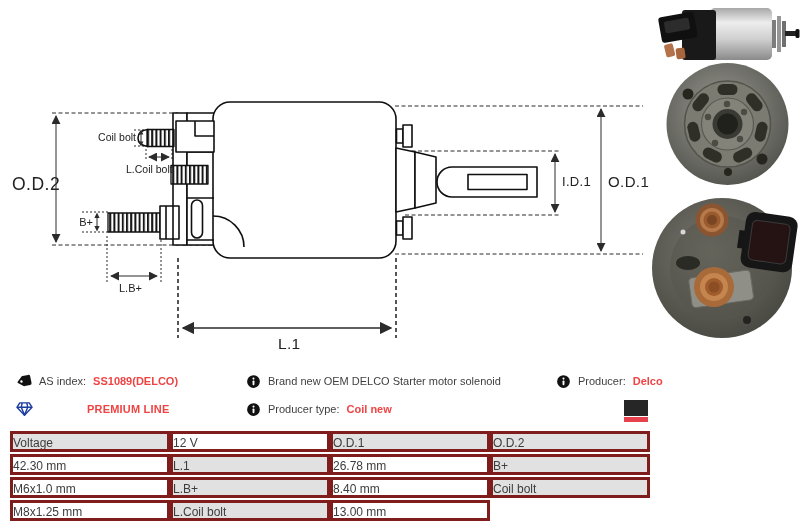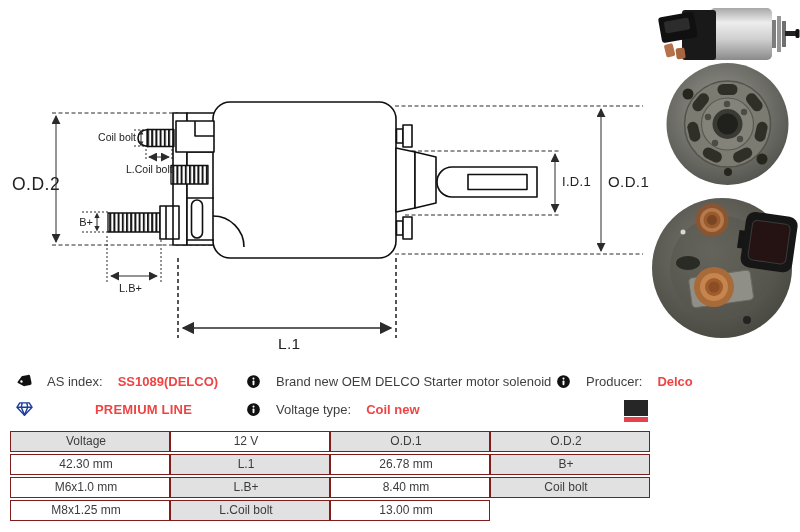--- a/index.html
+++ b/index.html
@@ -5,33 +5,33 @@
   html,body{margin:0;padding:0;background:#fff;}
   .page{position:relative;width:800px;height:532px;background:#fff;overflow:hidden;
         font-family:"Liberation Sans",sans-serif;}
   
   .drawing{position:absolute;left:0;top:0;}
   .drawing text{font-family:"Liberation Sans",sans-serif;fill:#222;}
   
   .photo{position:absolute;}
   
   .irow{position:absolute;width:800px;height:20px;}
-  .icell{position:absolute;display:flex;align-items:center;gap:15px;
-         font-size:13px;color:#3f3f3f;white-space:nowrap;height:18px;}
+  .icell{position:absolute;display:flex;align-items:center;gap:7px;
+         font-size:11px;color:#3f3f3f;white-space:nowrap;height:18px;}
   .icell b{color:#ef4444;font-weight:700;}
   .premium{color:#1d3e9e;font-weight:700;letter-spacing:.2px;margin-left:47px;}
   .ic{flex:0 0 auto;display:block;}
   .brand-logo{position:absolute;width:24px;}
   .logo-black{height:16px;background:#262626;}
   .logo-red{height:5px;background:#e8414e;margin-top:1px;}
   
   .spec-table{position:absolute;left:10px;top:431px;display:grid;
               grid-template-columns:repeat(4,160px);grid-auto-rows:21px;row-gap:2px;
               font-size:12px;color:#3c3c3c;}
-  .tcell{border:1px solid #7f1d1d;box-sizing:border-box;text-align:center;
+  .tcell{border:3px solid #7f1d1d;box-sizing:border-box;text-align:left;
          padding-right:8px;line-height:19px;background:#fff;overflow:hidden;}
   .tcell.label{background:#e1e1e1;}
 </style>
 </head>
 <body>
 
 <div class="page">
 
   <svg class="drawing" width="650" height="365" viewBox="0 0 650 365">
     <defs>
@@ -266,21 +266,21 @@
         <path d="M1 6.2 h16 M6.5 1.5 5.6 6.2 9 14.5 M11.5 1.5 12.4 6.2 9 14.5"></path>
       </svg>
       <b class="premium">PREMIUM LINE</b>
     </div>
     <div class="icell" style="left:246px">
       <svg class="ic" width="15" height="15" viewBox="0 0 16 16">
         <circle cx="8" cy="8" r="6.8" fill="#111"></circle>
         <circle cx="8" cy="4.9" r="1.1" fill="#fff"></circle>
         <rect x="7" y="6.9" width="2" height="5" rx="0.9" fill="#fff"></rect>
       </svg>
-      <span>Voltage type:</span>
+      <span>Producer type:</span>
       <b>Coil new</b>
     </div>
   </div>
   <div class="brand-logo" style="left:624px;top:400px">
     <div class="logo-black"></div>
     <div class="logo-red"></div>
   </div>
 
   <div class="spec-table">
     <div class="tcell label">Voltage</div>

